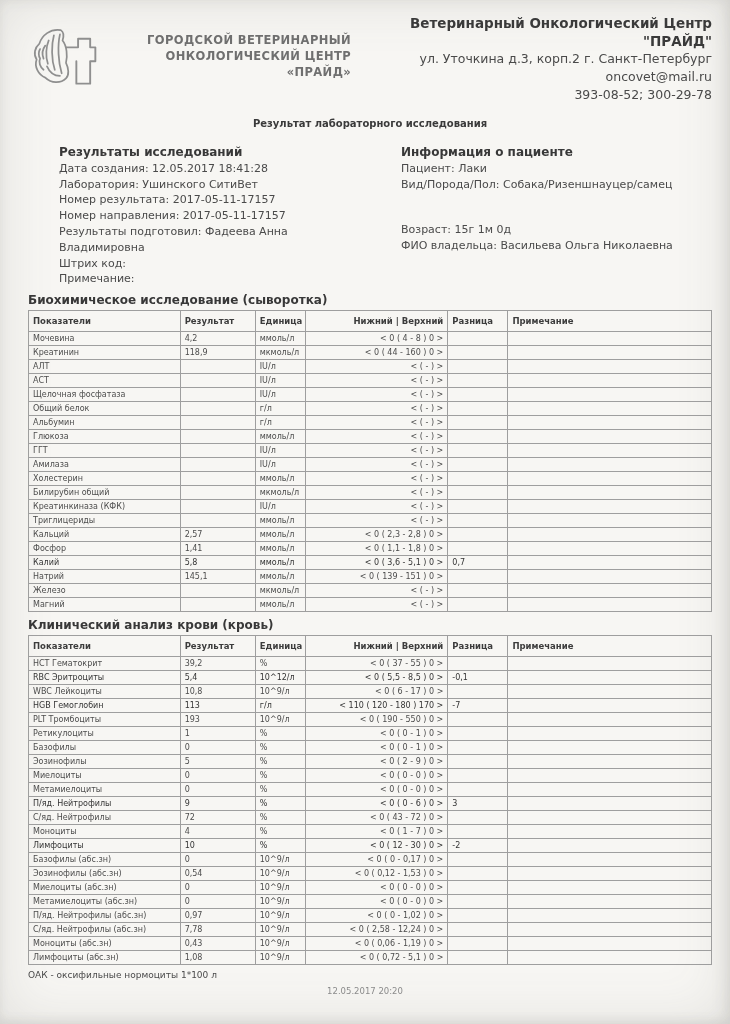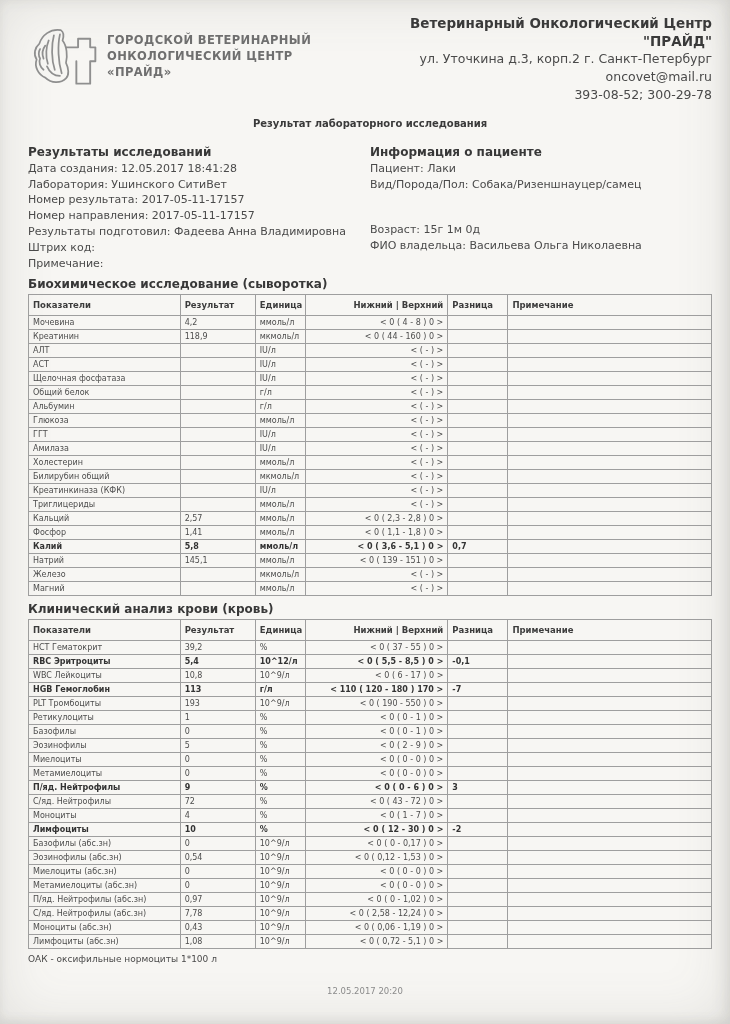--- a/index.html
+++ b/index.html
@@ -12,44 +12,44 @@
     overflow:hidden;
   }
   .page {
     position:absolute; inset:0;
     background:#f7f6f3;
     box-shadow: inset 0 0 55px rgba(90,90,88,.14), inset -6px 0 14px rgba(120,120,118,.12), inset 0 -4px 10px rgba(120,120,118,.08);
     padding:14px 18px 0 28px;
   }
   
   .top { display:flex; justify-content:space-between; align-items:flex-start; }
-  .brand { display:flex; align-items:center; gap:10px; margin-top:8px; }
+  .brand { display:flex; align-items:center; gap:10px; margin-top:8px;text-align:right; }
   .brand svg { width:72px; height:68px; }
   .brand-text { font-size:11.5px; line-height:16px; letter-spacing:.4px; color:#6f6f6f; font-weight:bold; }
   .clinic { text-align:right; font-size:12.5px; line-height:18px; color:#4a4a4a; }
   .clinic-name { font-weight:bold; font-size:13.5px; color:#3a3a3a; }
   .title { text-align:center; font-size:10px; font-weight:bold; color:#3a3a3a; margin-top:14px; }
   
   .info { display:flex; margin-top:16px; }
-  .info-col { width:50%; font-size:11px; line-height:15.8px; color:#4a4a4a; }
+  .info-col { width:50%; font-size:11px; line-height:15.8px; color:#4a4a4a;margin-left:31px; }
   .info-heading { font-weight:bold; font-size:12px; color:#383838; }
   .patient .age-line { margin-top:30px; }
   
   .section-heading { font-size:12px; font-weight:bold; color:#383838; margin-top:6px; margin-bottom:3px; }
   table.lab { width:100%; border-collapse:collapse; table-layout:fixed; }
   table.lab th, table.lab td {
     border:1px solid #9e9e9e;
     font-size:8px; color:#4c4c4c;
     padding:2px 4px; overflow:hidden; white-space:nowrap;
     text-align:left; vertical-align:middle;
   }
   table.lab th { font-weight:bold; color:#3c3c3c; font-size:8.5px; padding:5px 4px; }
   table.lab td { height:13.5px; }
   table.lab .c-range { text-align:right; }
-  table.lab tr.bold-row td { font-weight:bold; color:#333; }
+  table.lab tr.bold-row td { font-weight:normal; color:#333; }
   col.w-name{width:22.2%} col.w-res{width:11%} col.w-unit{width:7.3%}
   col.w-range{width:20.9%} col.w-diff{width:8.8%} col.w-note{width:29.8%}
   .footnote { font-size:9px; color:#4a4a4a; margin-top:5px; }
   .footer-ts { position:absolute; bottom:28px; left:0; width:100%; text-align:center; font-size:8.5px; color:#8b8b8b; }
 </style>
 </head>
 <body>
 
 <div class="page">
 

